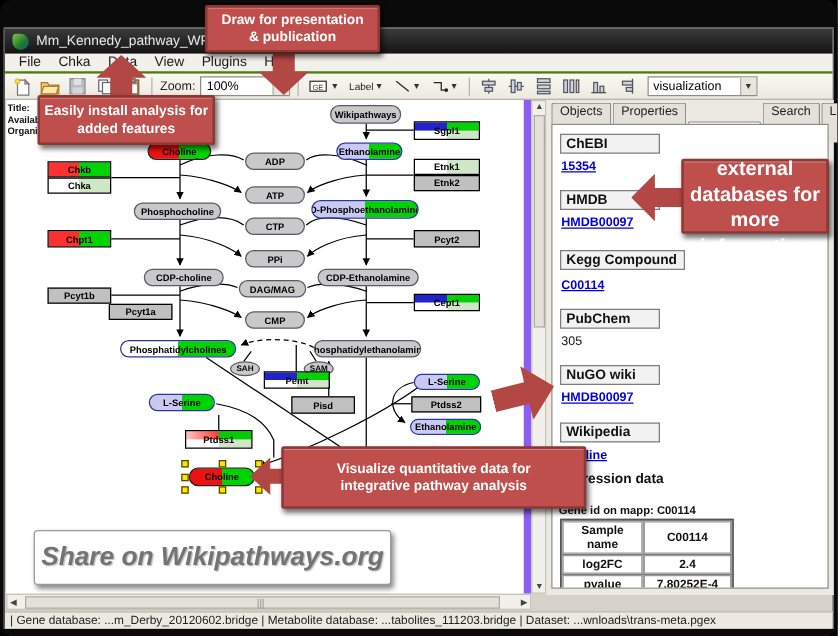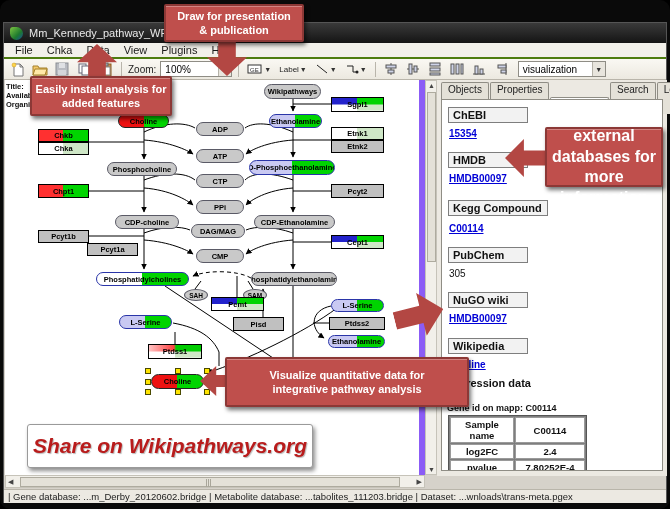--- a/index.html
+++ b/index.html
@@ -62,21 +62,21 @@
   table.expr td.c2{width:70px;}
   
   #statusbar{position:absolute;left:0;top:466px;width:100%;height:14px;background:#ece9e2;border-top:1px solid #b9b5aa;font-size:9.5px;color:#222;padding-left:4px;display:flex;align-items:center;white-space:nowrap;overflow:hidden;}
   .callout{position:absolute;background:#bf4f4c;border:2px solid #8c3836;color:#fff;font-weight:bold;font-size:11px;text-align:center;display:flex;flex-direction:column;justify-content:center;line-height:1.3;z-index:60;box-shadow:2px 3px 4px rgba(0,0,0,.55),inset 0 1px 0 rgba(255,255,255,.3);border-radius:2px;}
   .coarrow{position:absolute;background:#b34743;z-index:59;filter:drop-shadow(1px 2px 2px rgba(0,0,0,.4));}
   .arr-down{clip-path:polygon(28% 0,72% 0,72% 45%,100% 45%,50% 100%,0 45%,28% 45%);}
   .arr-up{clip-path:polygon(50% 0,100% 55%,72% 55%,72% 100%,28% 100%,28% 55%,0 55%);}
   .arr-left{clip-path:polygon(0 50%,45% 0,45% 30%,100% 30%,100% 70%,45% 70%,45% 100%);}
   .arr-right{clip-path:polygon(100% 50%,55% 0,55% 30%,0 30%,0 70%,55% 70%,55% 100%);}
   #share{position:absolute;left:27px;top:424px;width:286px;height:44px;background:#fff;border:1px solid #9a9a9a;border-radius:3px;box-shadow:2px 3px 4px rgba(0,0,0,.45);display:flex;align-items:center;justify-content:center;z-index:55;}
-  #share span{color:#b91c1c;font-size:21px;font-weight:bold;font-style:italic;text-shadow:1px 1px 1px #bbb;}
+  #share span{color:#737373;font-size:21px;font-weight:bold;font-style:italic;text-shadow:1px 1px 1px #bbb;}
   svg text{font-family:"Liberation Sans",sans-serif;}
 </style>
 </head>
 <body>
 
 <div id="frame">
   <div id="window">
 
     <div id="titlebar">
       <div class="ticon"></div>

